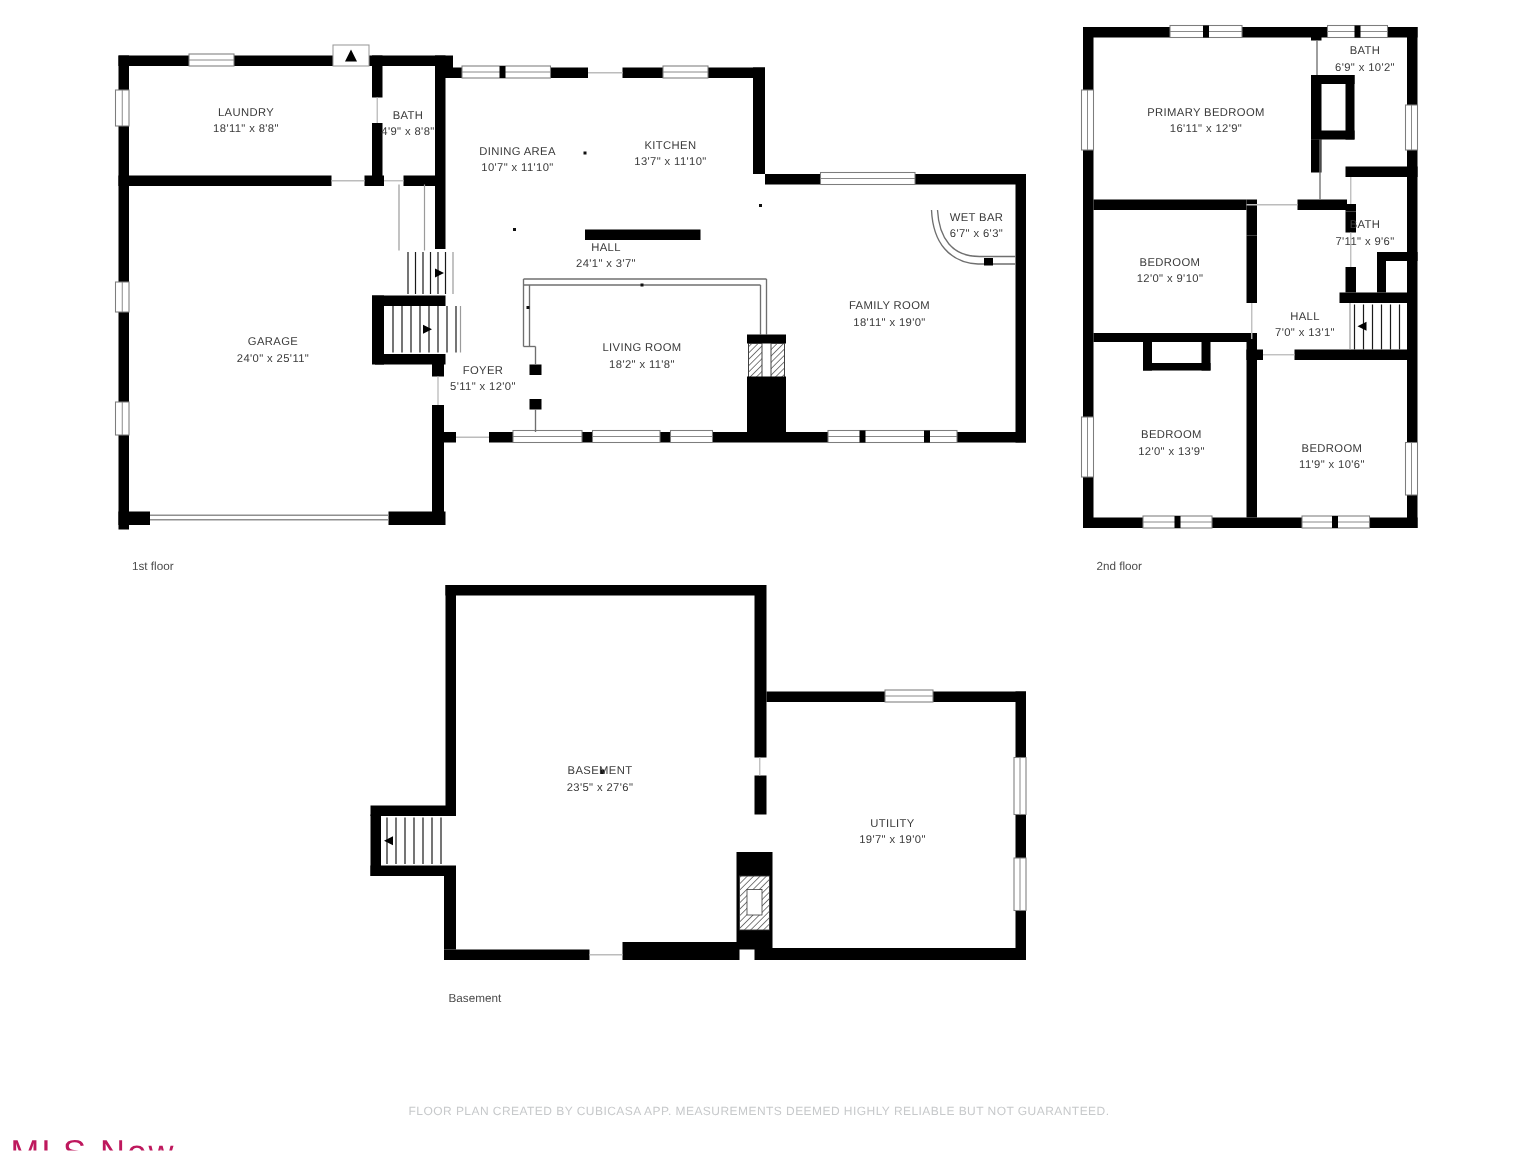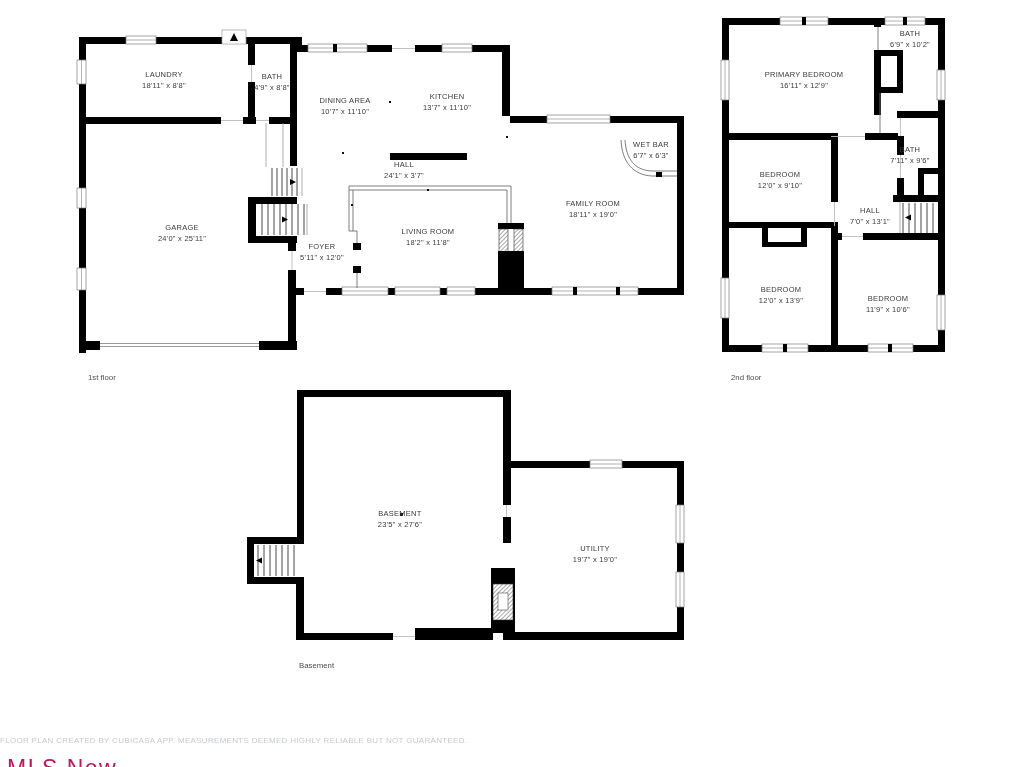--- a/index.html
+++ b/index.html
@@ -12,21 +12,21 @@
   .wintick{fill:#000;}
   .tread{stroke:#1a1a1a;stroke-width:0.8;fill:none;}
   .thin{stroke:#6f6f6f;stroke-width:0.9;fill:none;}
   .rail{stroke:#9a9a9a;stroke-width:0.8;fill:none;}
   .doorline{stroke:#bcbcbc;stroke-width:0.9;fill:none;}
   .garagedoor{stroke:#8f8f8f;stroke-width:0.9;fill:none;}
   .dot{fill:#101010;}
   .room{font:400 7.5px "Liberation Sans",sans-serif;fill:#3a3a3a;
         letter-spacing:0.25px;text-anchor:middle;}
   .caption{font:400 7.8px "Liberation Sans",sans-serif;fill:#4c4c4c;}
-  #footer{position:absolute;left:0;right:12px;top:736px;text-align:left;
+  #footer{position:absolute;left:0;right:12px;top:736px;text-align:center;
           font-size:8px;letter-spacing:0.3px;color:#c7c9cb;}
   #logo{position:absolute;left:7px;top:731px;font-size:23px;
         letter-spacing:1.5px;color:#be185d;margin-top:24px;}
 </style>
 </head>
 <body>
 
 <svg width="1024" height="767" viewBox="0 0 1024 767">
   <defs>
     <pattern id="hatch" patternUnits="userSpaceOnUse" width="3" height="3" patternTransform="rotate(45)">

